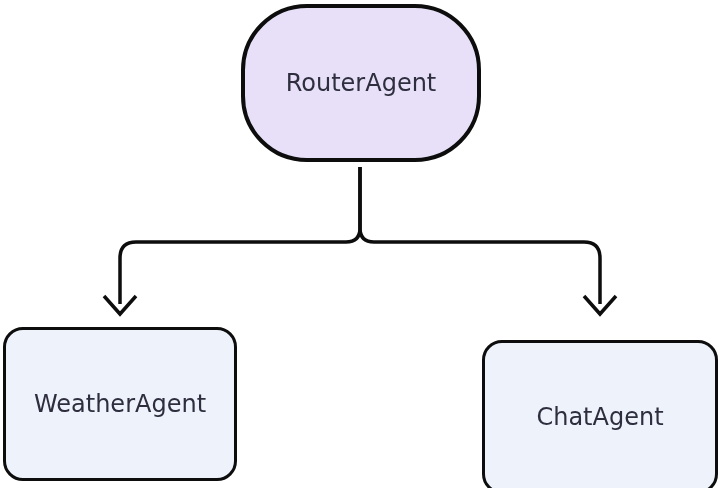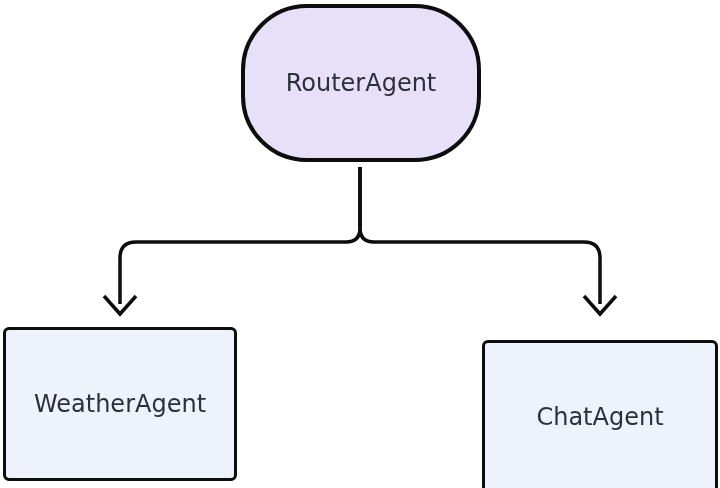--- a/index.html
+++ b/index.html
@@ -41,21 +41,21 @@
   }
   .node.stadium {
     left: 241px; top: 4px;
     width: 240px; height: 158px;
     border-radius: 66px;
     border-width: 4px;
   }
   .node.rounded-rect {
     top: 327px;
     height: 154px;
-    border-radius: 6px;
+    border-radius: 20px;
   }
   .node[data-node-id="weather"] { left: 3px;   width: 234px; }
   .node[data-node-id="chat"]    { left: 482px; width: 236px; margin-top: 13px; }
 </style>
 </head>
 <body>
 
 <div class="canvas">
 
   <svg class="edge-layer" viewBox="0 0 720 488" xmlns="http://www.w3.org/2000/svg">

